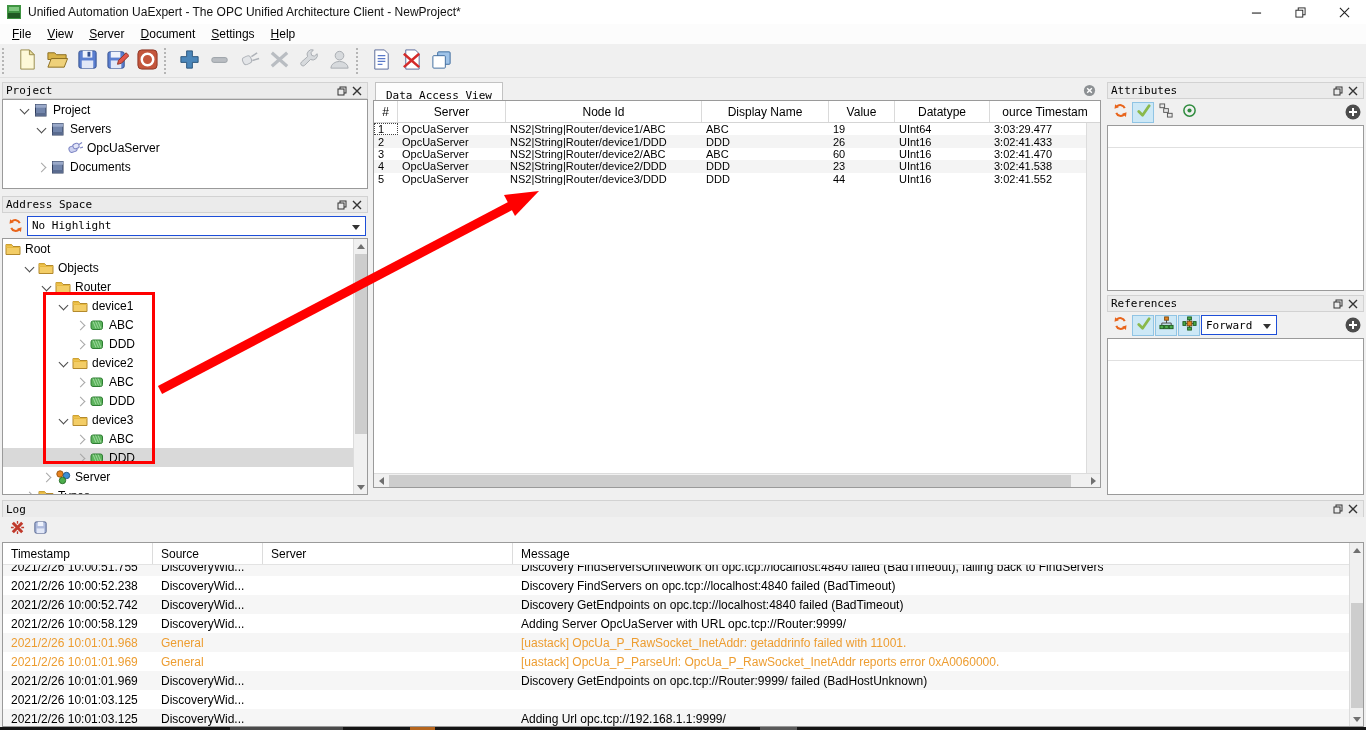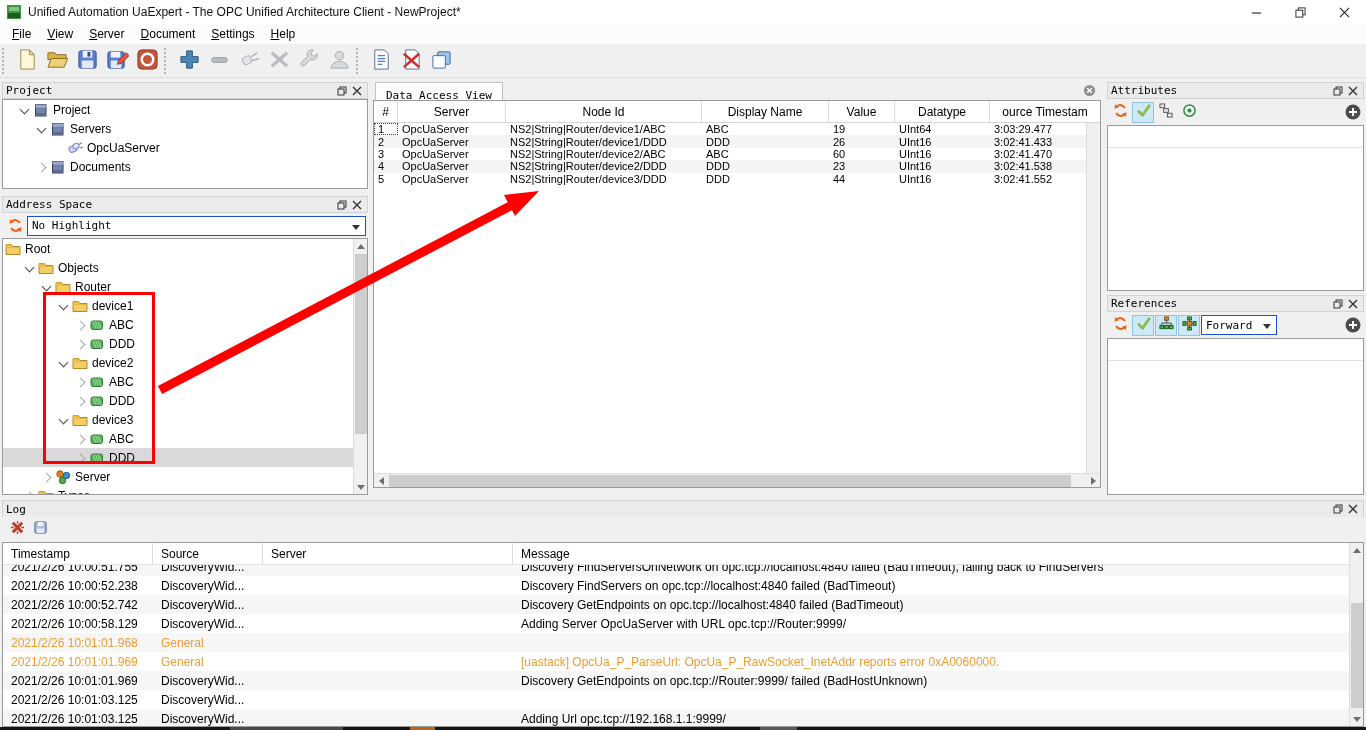--- a/index.html
+++ b/index.html
@@ -711,20 +711,21 @@
           <div class="log-row">
             <span class="log-cell" style="width: 150px;">2021/2/26 10:00:58.129</span>
             <span class="log-cell" style="width: 110px;">DiscoveryWid...</span>
             <span class="log-cell" style="width: 250px;"></span>
             <span class="log-cell" style="width: auto; flex: 1 1 0%;">Adding Server OpcUaServer with URL opc.tcp://Router:9999/</span>
           </div>
           <div class="log-row alt warn">
             <span class="log-cell" style="width: 150px;">2021/2/26 10:01:01.968</span>
             <span class="log-cell" style="width: 110px;">General</span>
             <span class="log-cell" style="width: 250px;"></span>
+            <span class="log-cell" style="width: auto; flex: 1 1 0%;">[uastack] OpcUa_P_RawSocket_InetAddr: getaddrinfo failed with 11001.</span>
           </div>
           <div class="log-row warn">
             <span class="log-cell" style="width: 150px;">2021/2/26 10:01:01.969</span>
             <span class="log-cell" style="width: 110px;">General</span>
             <span class="log-cell" style="width: 250px;"></span>
             <span class="log-cell" style="width: auto; flex: 1 1 0%;">[uastack] OpcUa_P_ParseUrl: OpcUa_P_RawSocket_InetAddr reports error 0xA0060000.</span>
           </div>
           <div class="log-row alt">
             <span class="log-cell" style="width: 150px;">2021/2/26 10:01:01.969</span>
             <span class="log-cell" style="width: 110px;">DiscoveryWid...</span>

